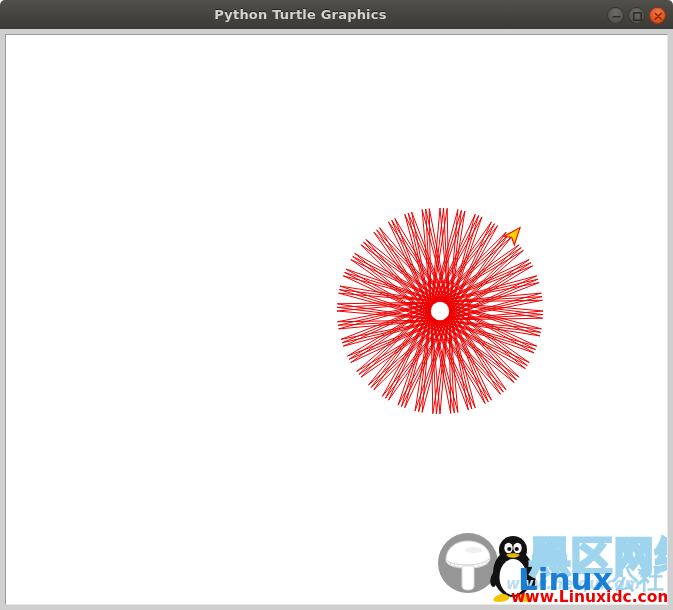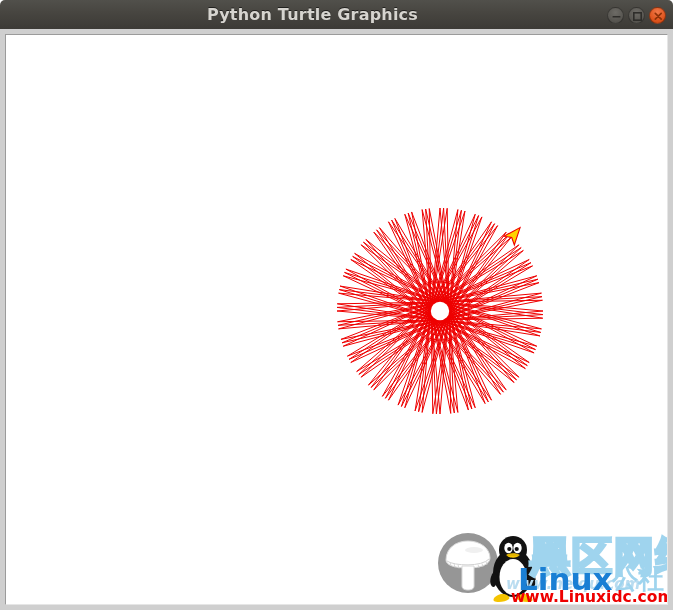--- a/index.html
+++ b/index.html
@@ -31,27 +31,27 @@
     left: 0; top: 0;
     width: 673px;
     height: 29px;
     background: linear-gradient(to bottom, #51504b 0%, #474540 45%, #3c3a36 100%);
     border-top-left-radius: 5px;
     border-top-right-radius: 5px;
     box-sizing: border-box;
   }
   .titlebar-text {
     position: absolute;
-    left: 16px; top: 0;
+    left: 4px; top: 0;
     width: 593px;
     height: 29px;
     line-height: 29px;
     text-align: center;
     color: #d6d4cf;
-    font-size: 16px;
+    font-size: 13px;
     font-weight: bold;
     letter-spacing: 0.2px;
     font-family: "DejaVu Sans", "Liberation Sans", sans-serif;
     text-shadow: 0 -1px 0 rgba(0,0,0,0.55);
     user-select: none;
   }
 
   .window-controls {
     position: absolute;
     right: 7px;

